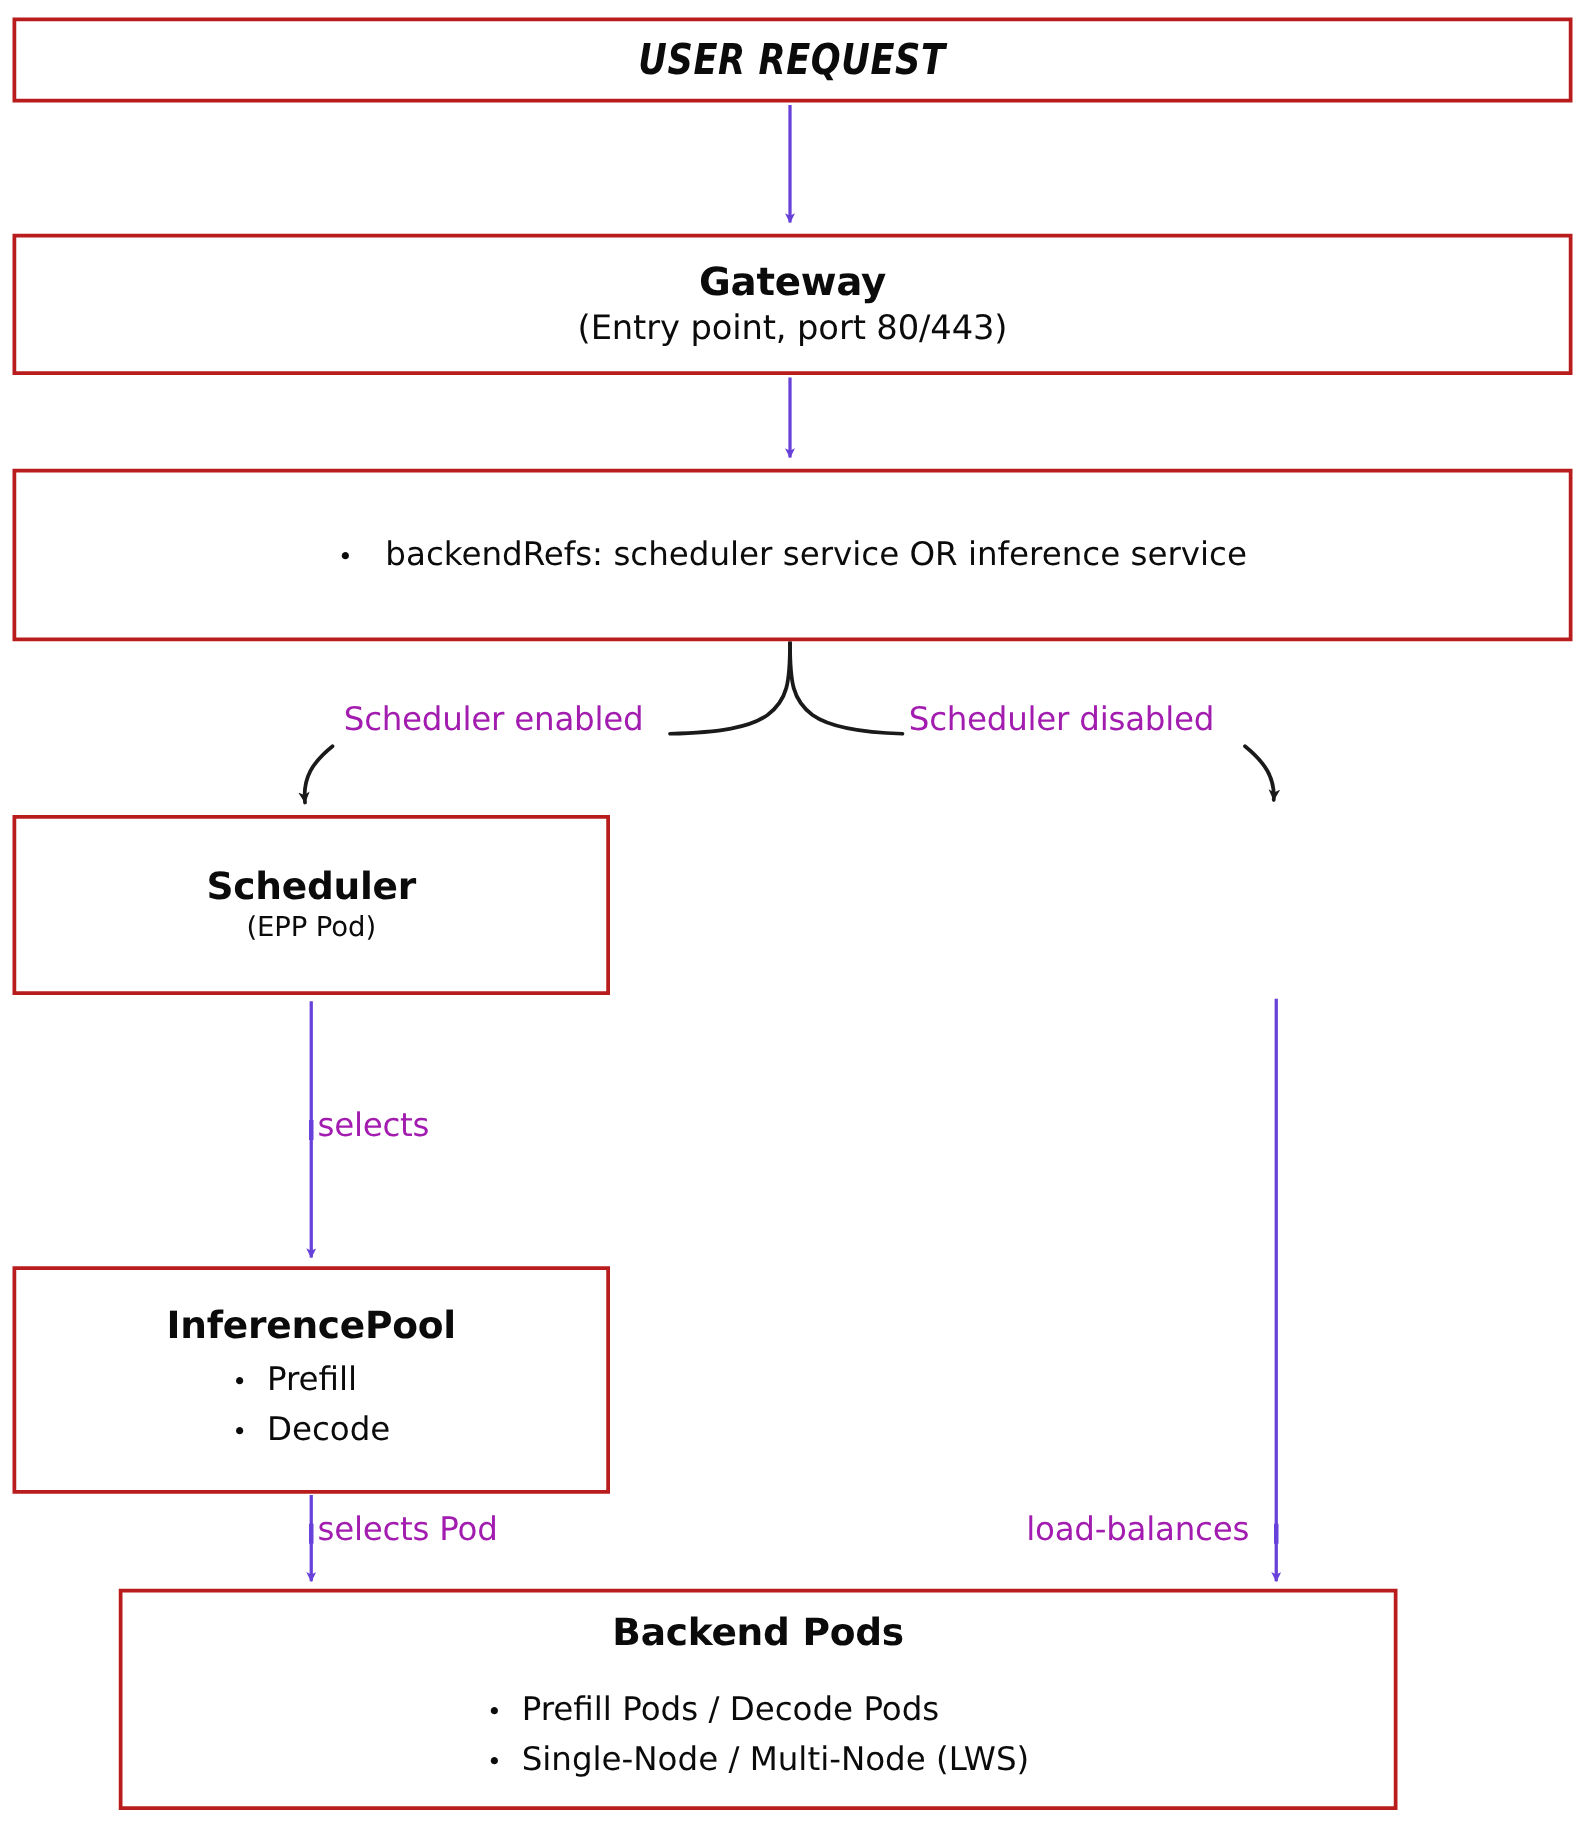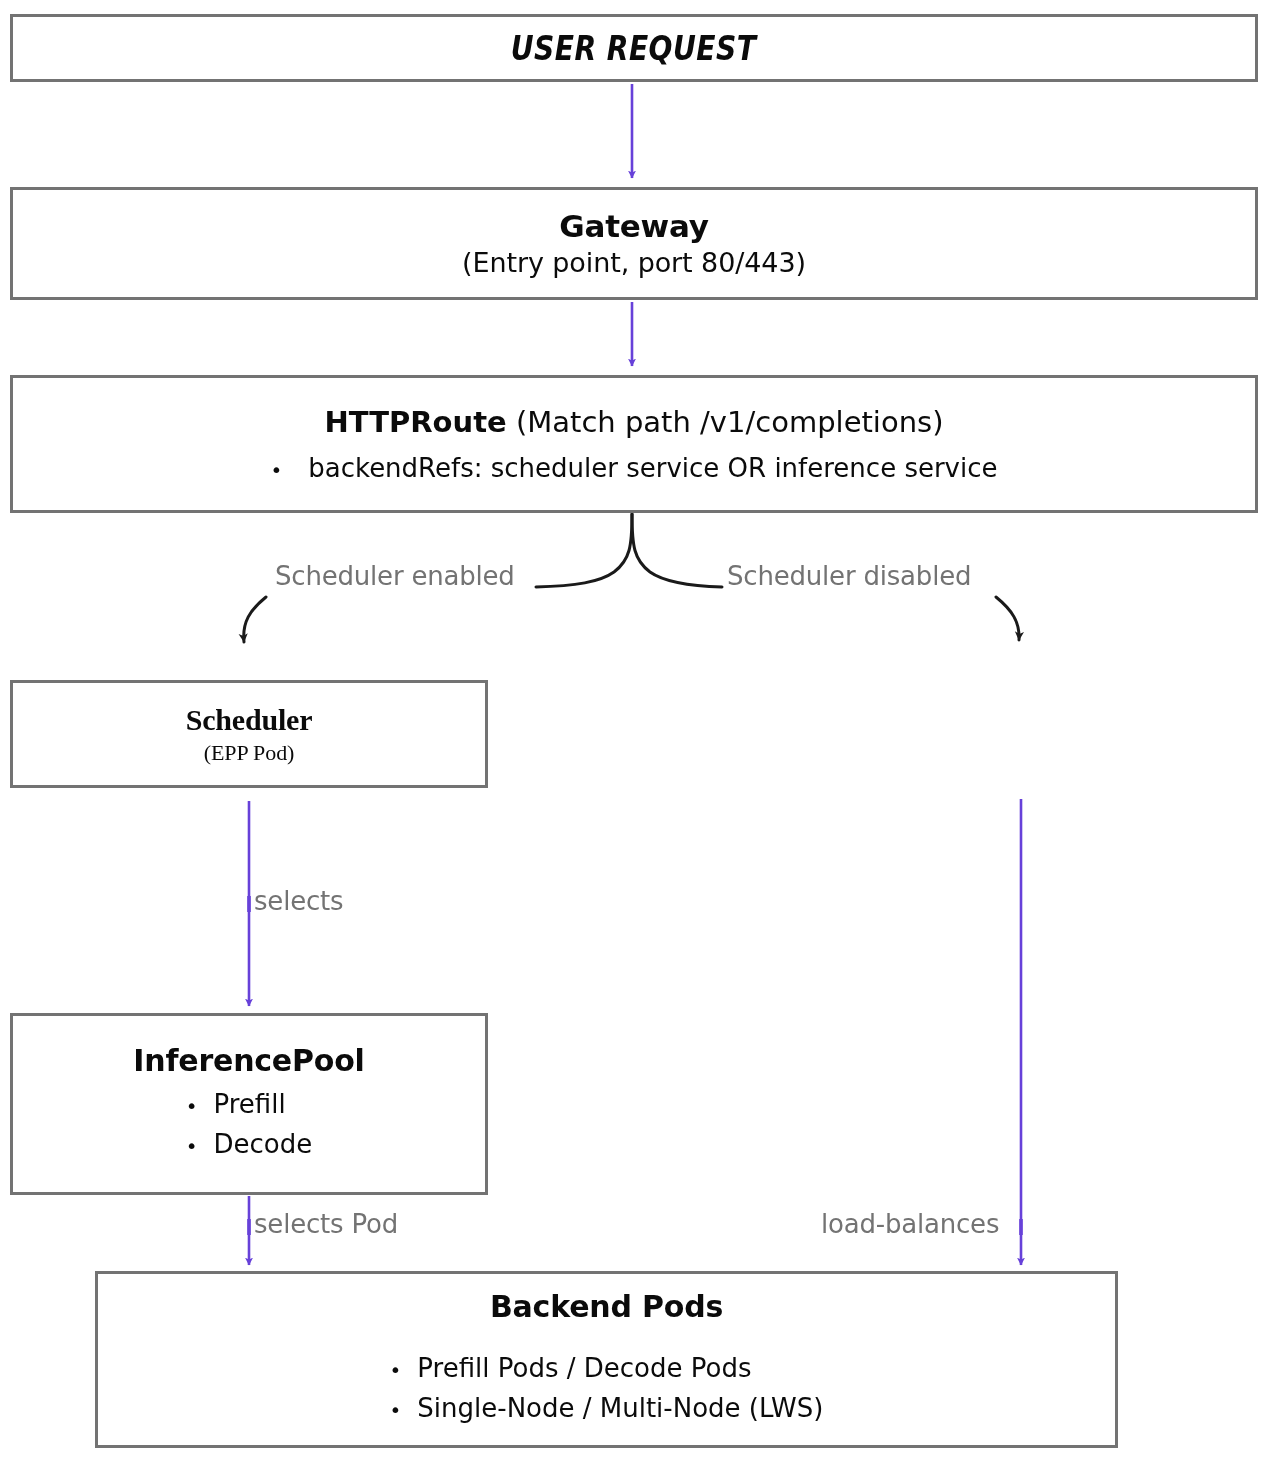--- a/index.html
+++ b/index.html
@@ -28,21 +28,21 @@
     top: 0;
     width: 1268px;
     height: 1459px;
     pointer-events: none;
   }
 
   
   .node-box {
     position: absolute;
     box-sizing: border-box;
-    border: 3px solid #737373;
+    border: 3px solid #b91c1c;
     background: #ffffff;
     display: flex;
     flex-direction: column;
     align-items: center;
     justify-content: center;
     text-align: center;
   }
 
   .node-title {
     font-weight: bold;
@@ -73,21 +73,21 @@
   #node-httproute .route-line-1 { font-size: 29px; margin-bottom: 14px; }
   #node-httproute .route-line-1 .strong { font-weight: bold; }
   #node-httproute .route-bullet-row {
     display: flex;
     align-items: baseline;
     gap: 26px;
     font-size: 26px;
   }
   #node-httproute .route-bullet-row .bullet { font-size: 20px; }
 
-  #node-scheduler { left: 10px; top: 680px; width: 478px; height: 108px; font-family: Liberation Serif, serif; }
+  #node-scheduler { left: 10px; top: 652px; width: 478px; height: 144px; }
   #node-scheduler .node-title { font-size: 30px; margin-bottom: 4px; }
   #node-scheduler .node-sub   { font-size: 22px; }
 
   #node-service { left: 782px; top: 658px; width: 476px; height: 140px; }
   #node-service .node-title { font-size: 30px; margin-bottom: 4px; }
   #node-service .node-sub   { font-size: 26px; }
 
   #node-inferencepool { left: 10px; top: 1013px; width: 478px; height: 182px; }
   #node-inferencepool .node-title { font-size: 30px; margin-bottom: 6px; }
 
@@ -105,21 +105,21 @@
     align-items: baseline;
     gap: 16px;
     font-size: 26px;
     line-height: 1.55;
   }
   .bullet-list li .bullet { font-size: 20px; line-height: 1; }
 
   
   .edge-label {
     position: absolute;
-    color: #737373;
+    color: #a21caf;
     font-size: 26px;
     white-space: nowrap;
     letter-spacing: -0.2px;
   }
   #label-scheduler-enabled  { left: 275px;  top: 561px; }
   #label-scheduler-disabled { left: 727px;  top: 561px; }
   #label-queries            { left: 254px;  top: 886px; }
   #label-selects-pod        { left: 254px;  top: 1209px; }
   #label-load-balances      { left: 821px;  top: 1209px; }
 </style>
@@ -178,24 +178,20 @@
   <div class="node-box" id="node-user-request">
     <div class="node-title">USER REQUEST</div>
   </div>
 
   <div class="node-box" id="node-gateway">
     <div class="node-title">Gateway</div>
     <div class="node-sub">(Entry point, port 80/443)</div>
   </div>
 
   <div class="node-box" id="node-httproute">
-    <div class="route-line-1">
-      <span class="strong">HTTPRoute</span>
-      <span>(Match path /v1/completions)</span>
-    </div>
     <div class="route-bullet-row">
       <span class="bullet">•</span>
       <span>backendRefs: scheduler service OR inference service</span>
     </div>
   </div>
 
   <div class="node-box" id="node-scheduler">
     <div class="node-title">Scheduler</div>
     <div class="node-sub">(EPP Pod)</div>
   </div>

